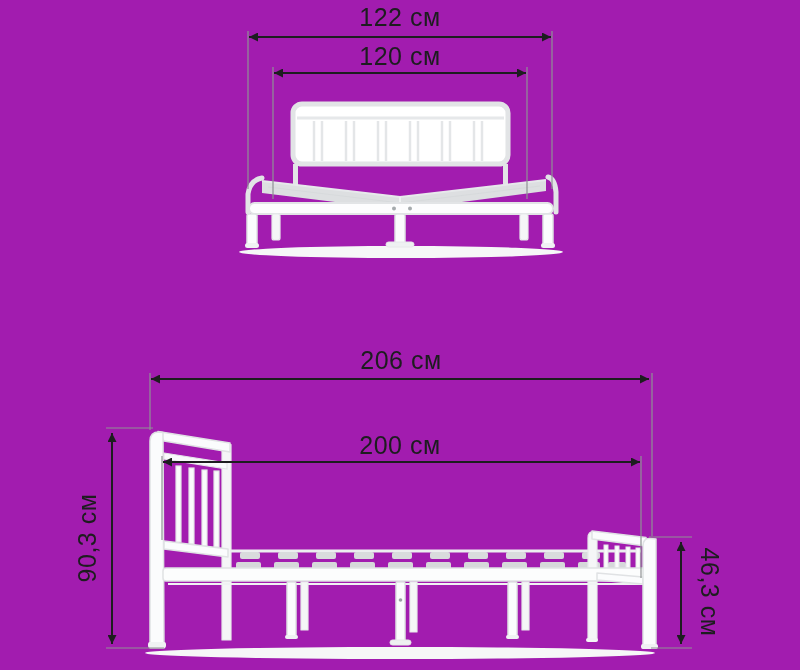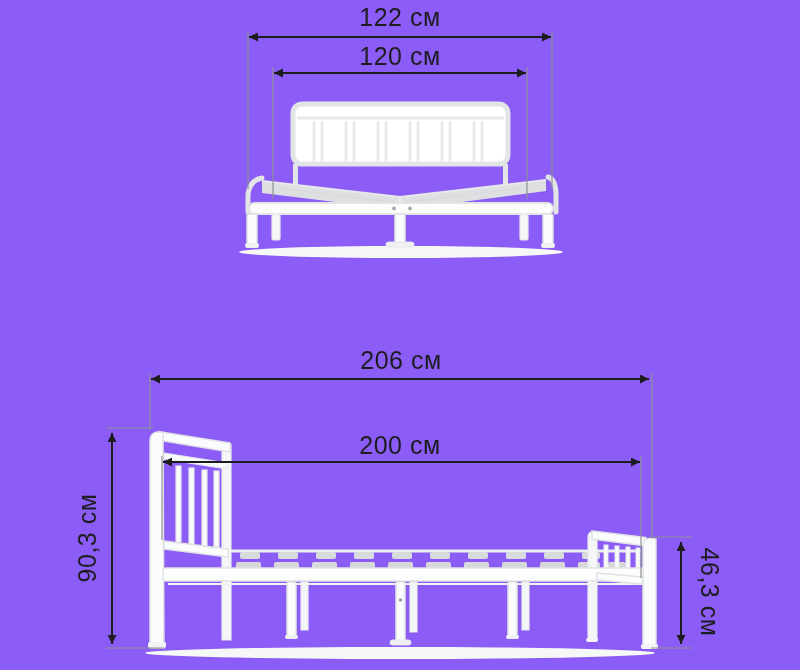--- a/index.html
+++ b/index.html
@@ -5,21 +5,21 @@
   html, body {
     margin: 0;
     padding: 0;
     background: #ffffff;
     font-family: "Liberation Sans", sans-serif;
   }
   .canvas {
     position: relative;
     width: 800px;
     height: 670px;
-    background: #8b5cf6;
+    background: #a21caf;
     overflow: hidden;
   }
   svg { display: block; }
   .dim-label {
     font-family: "Liberation Sans", sans-serif;
     font-size: 25px;
     letter-spacing: 0.5px;
     fill: #1d1d1f;
   }
   .dim-line {

